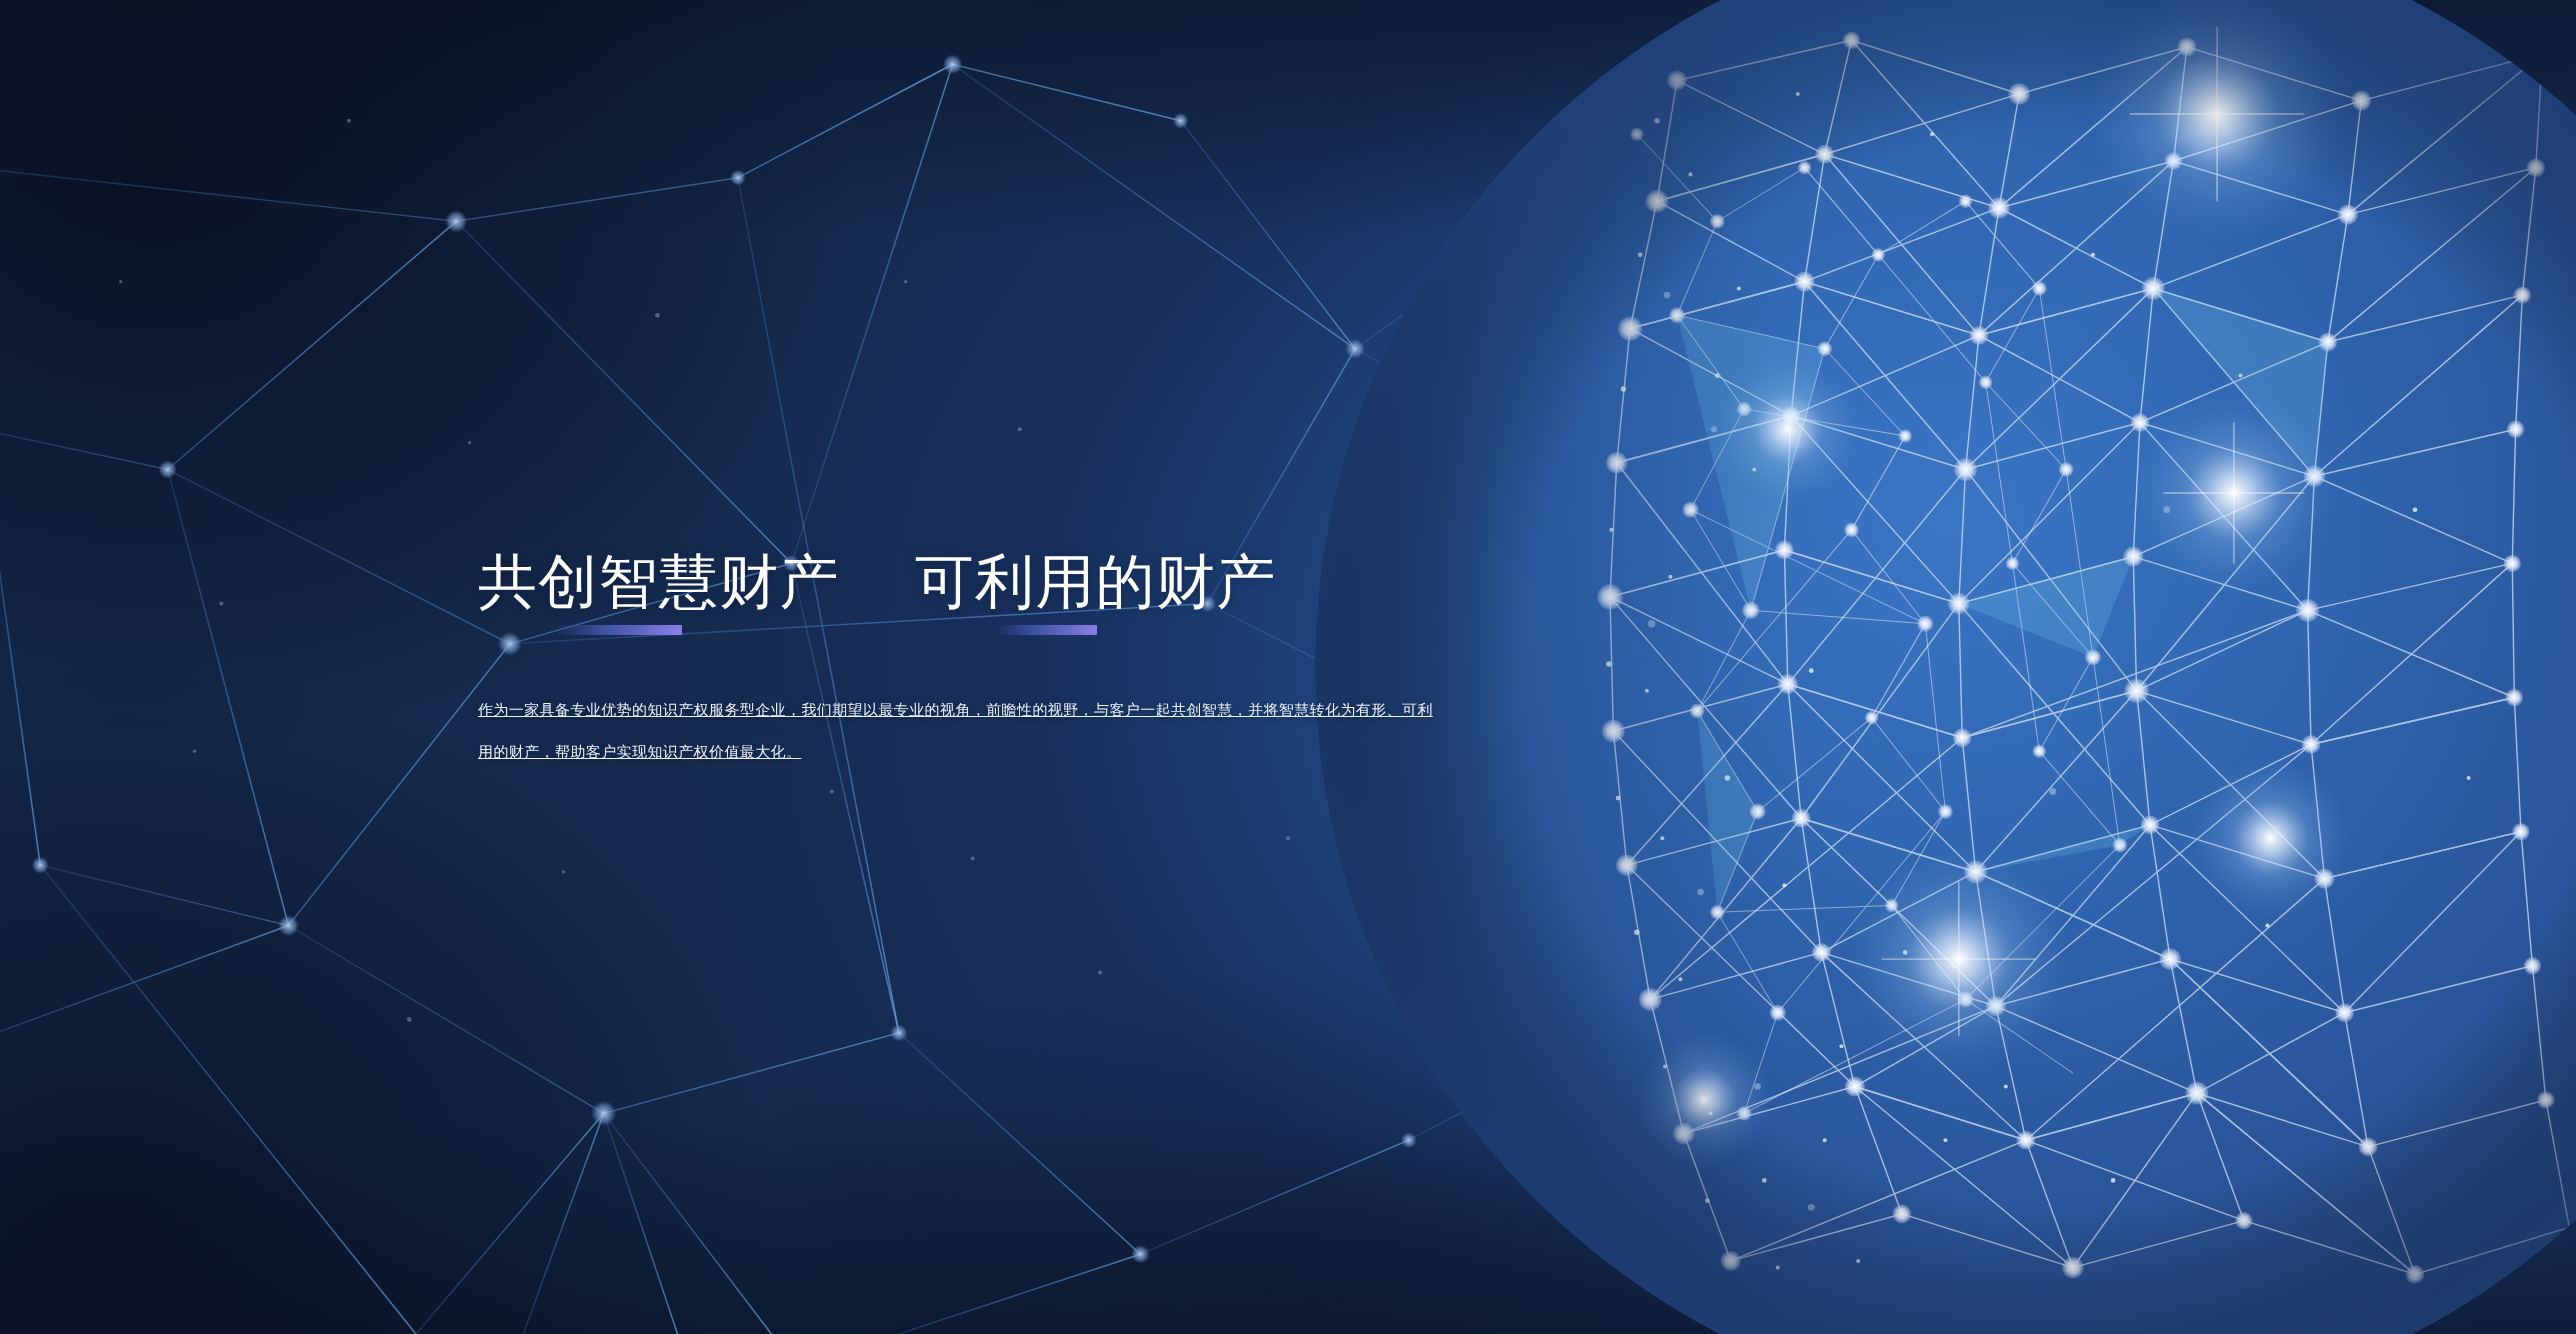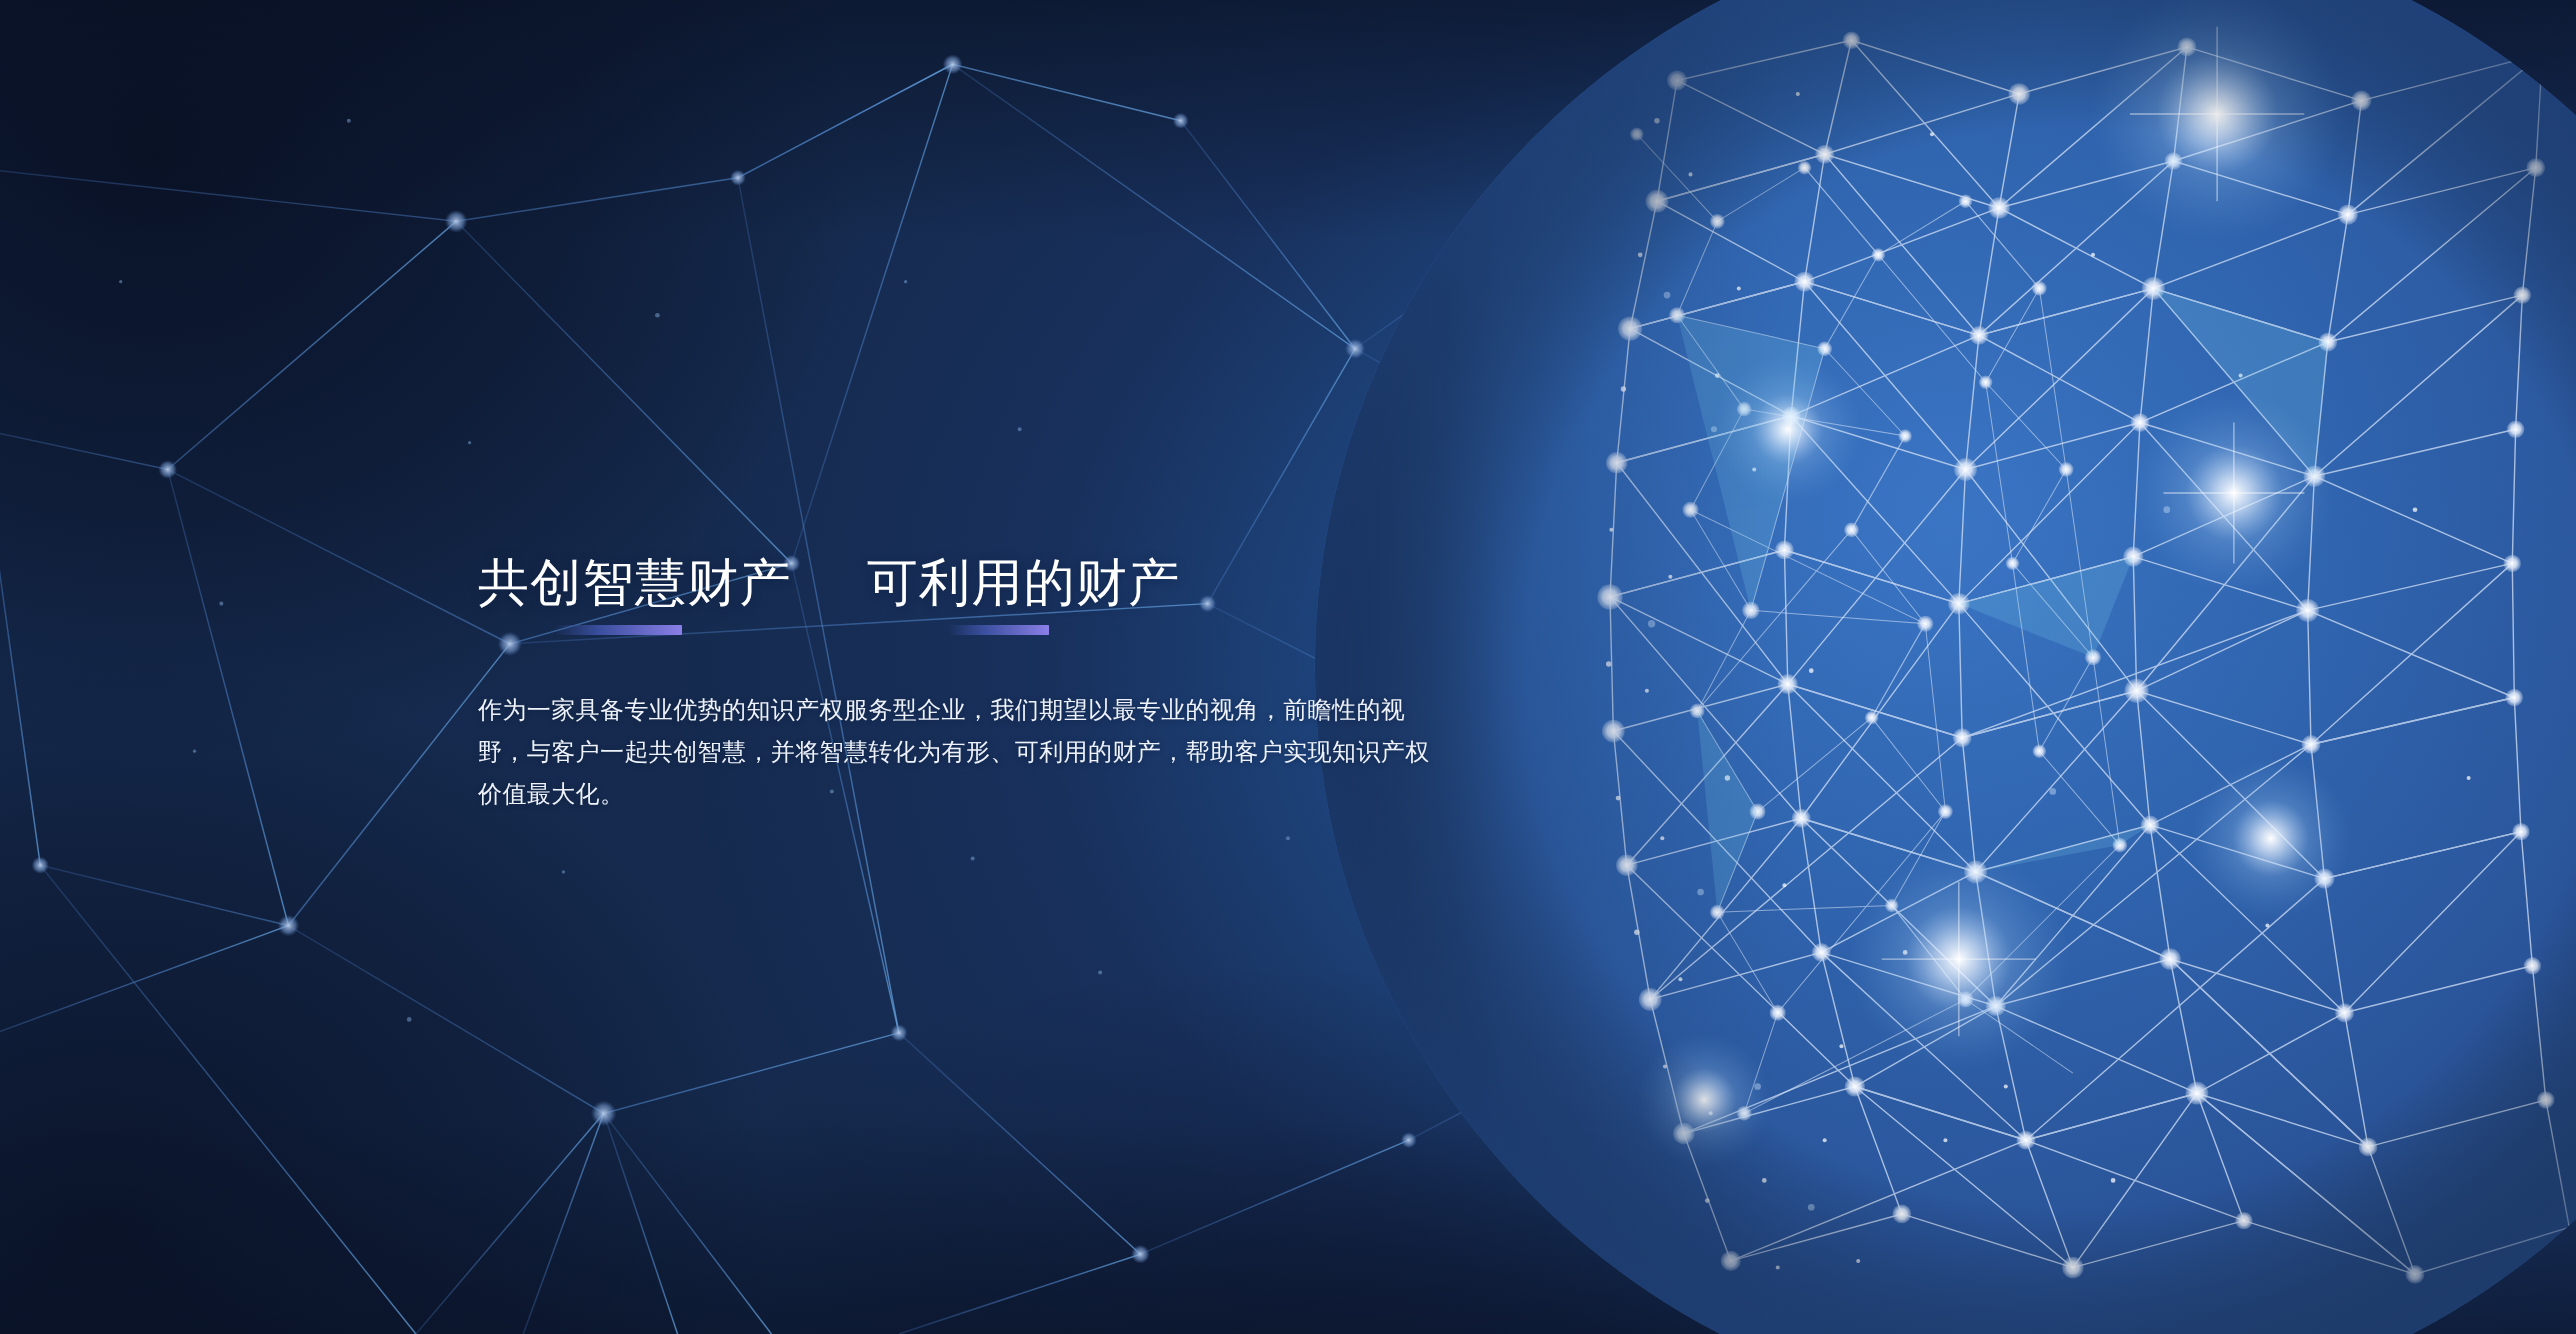--- a/index.html
+++ b/index.html
@@ -41,45 +41,46 @@
     left:478px; top:545px;
     width:1006px;
   }
   .headline{
     display:flex; align-items:flex-start;
     white-space:nowrap;
   }
   .phrase{ position:relative; }
   .phrase-text{
     display:block;
-    font-size:51px;
+    font-size:59px;
     line-height:75px;
     letter-spacing:1.3px;
     color:#ffffff;
     font-weight:400;
     text-shadow:0 1.3px 9.4px rgba(10,25,60,.55);
   }
   .phrase-rule{
     position:absolute;
     height:10px;
     bottom:-14.8px;
     border-radius:0.7px;
   }
   .rule-a{ left:77px; width:127px; }
   .rule-b{ left:81px; width:101px; }
   .gap{ width:75px; flex:0 0 75px; }
 
   .paragraph{
     margin-top:69px;
     width:962px;
-    font-size:24px;
+    font-size:15px;
     line-height:42px;
     color:#eef2fa;
     letter-spacing:0.4px;
     text-shadow:0 0.7px 5.4px rgba(10,25,60,.5);
+    text-decoration:underline;
   }
 </style>
 </head>
 <body>
 
 <div class="banner">
 
   <div class="bg-base"></div>
   <div class="bg-vignette"></div>
   <div class="bg-darkcorner"></div>

